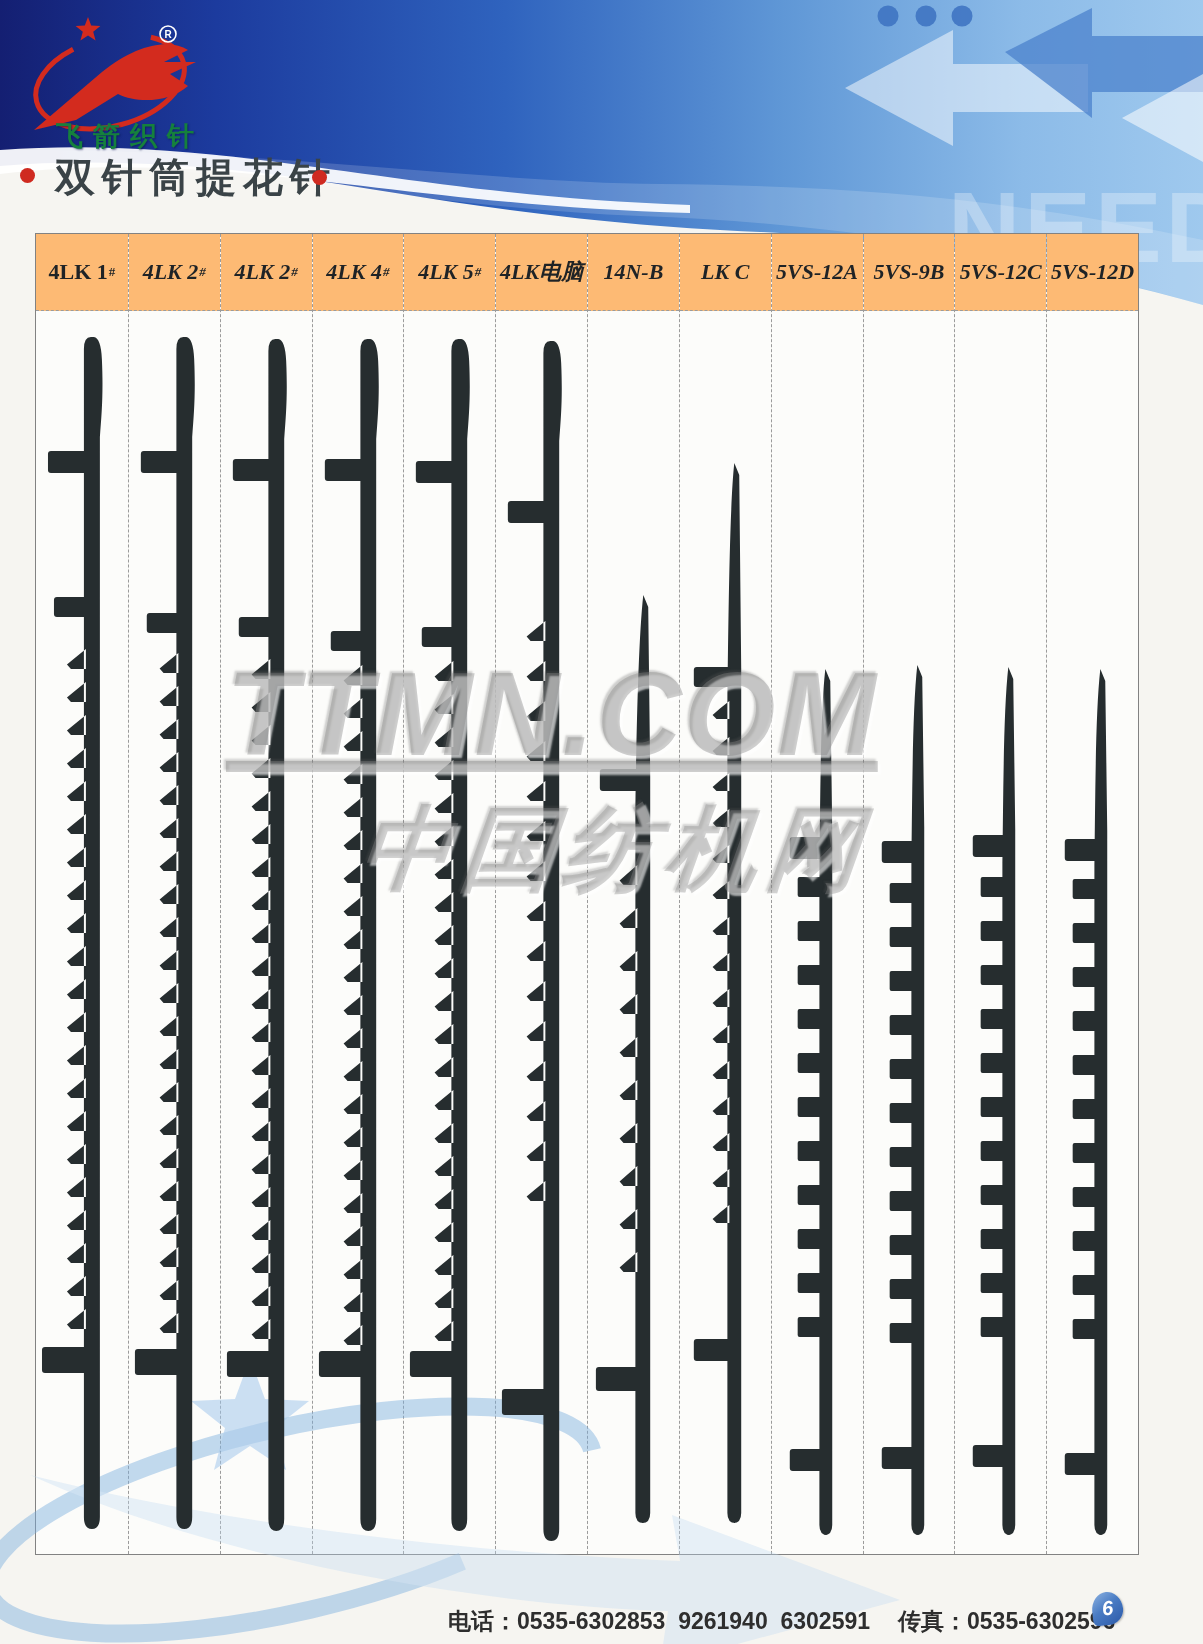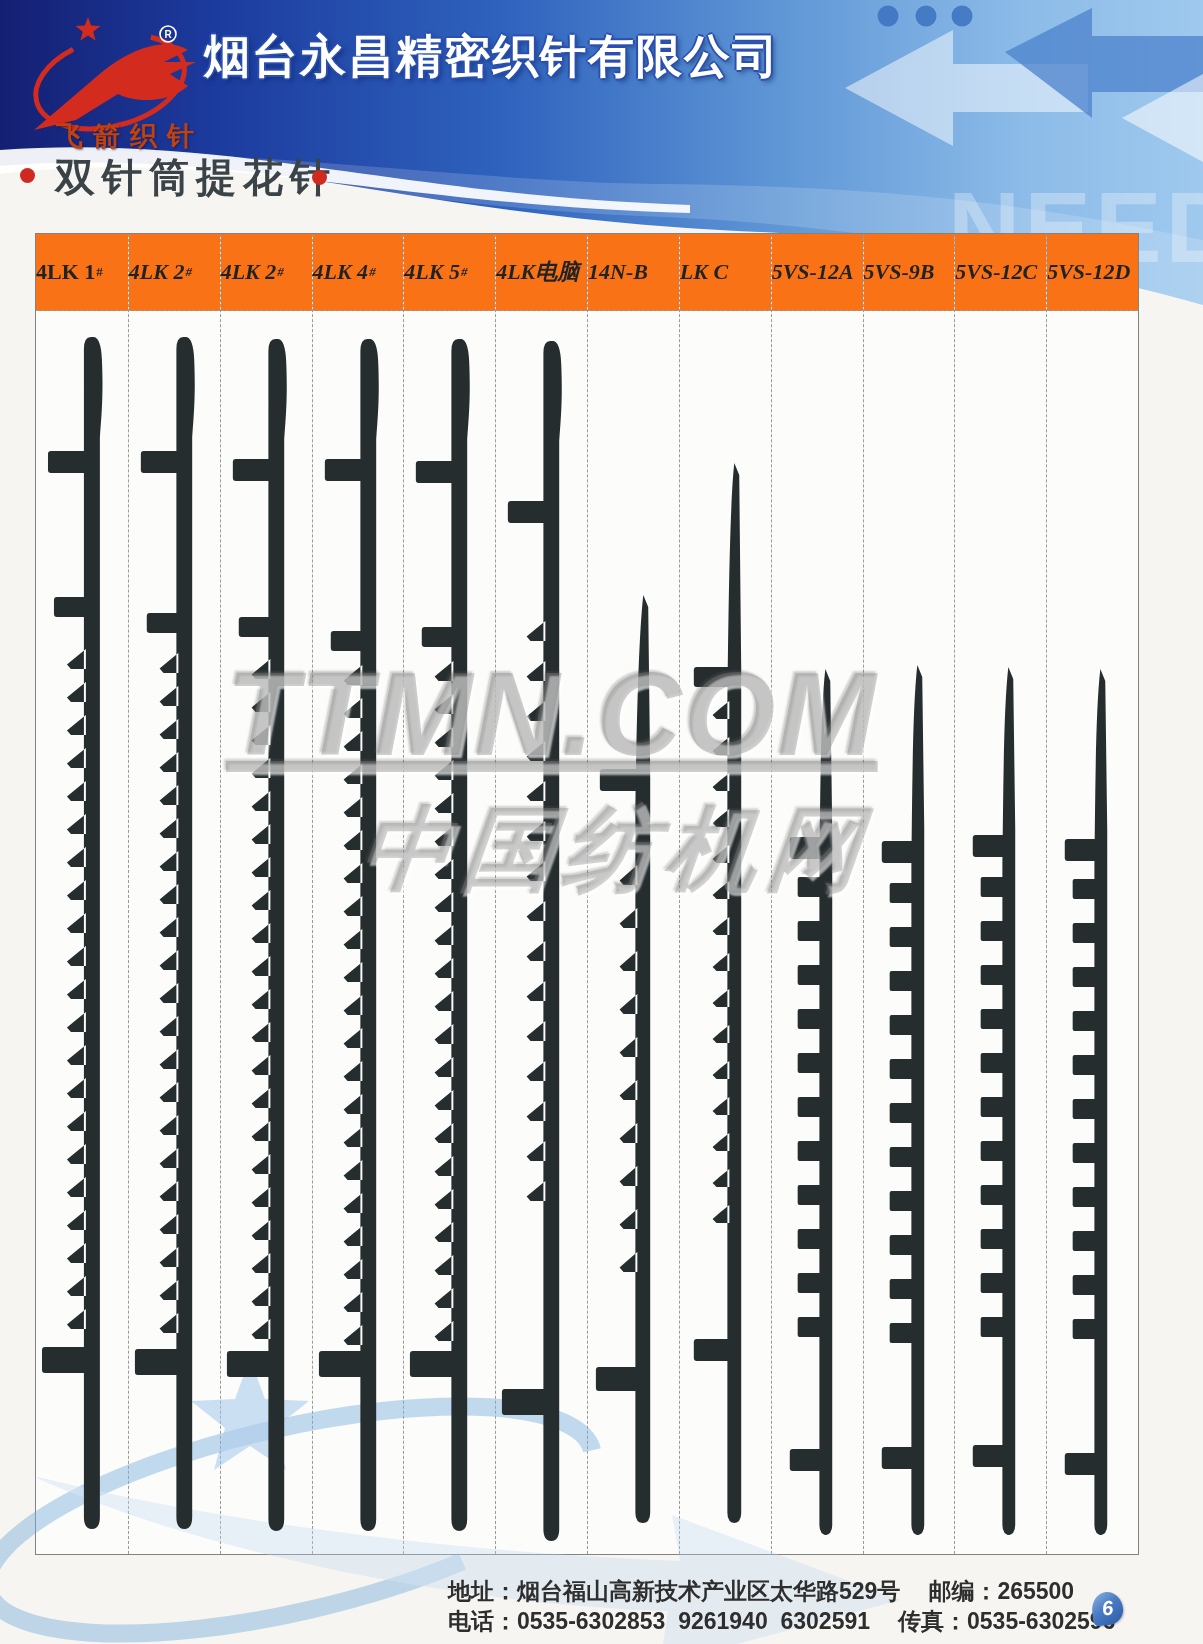--- a/index.html
+++ b/index.html
@@ -1,38 +1,38 @@
 <!DOCTYPE html>
 <html><head>
 <meta charset="utf-8">
 <style>
   html,body{margin:0;padding:0;background:#e8e8e6;}
   .page{position:relative;width:1203px;height:1644px;background:#f6f5f1;overflow:hidden;
         font-family:"Liberation Sans",sans-serif;}
   
   .header-art{position:absolute;left:0;top:0;width:1203px;height:330px;overflow:hidden;}
-  .brand-text{position:absolute;left:56px;top:118px;font-size:27px;font-weight:900;color:#c2410c;
+  .brand-text{position:absolute;left:56px;top:118px;font-size:27px;font-weight:900;color:#15803d;
               letter-spacing:10px;text-shadow:1px 1px 2px rgba(10,20,80,.6);}
   .company-cn{position:absolute;left:204px;top:26px;font-size:46px;font-weight:900;color:#fff;
               letter-spacing:2px;white-space:nowrap;
               text-shadow:2px 0 0 #2a4fae,-2px 0 0 #2a4fae,0 2px 0 #2a4fae,0 -2px 0 #2a4fae,3px 3px 5px rgba(10,30,90,.55);}
   .company-en{position:absolute;left:207px;top:98px;font-size:20px;font-weight:700;color:#eef4ff;
               letter-spacing:.4px;white-space:nowrap;text-shadow:1.5px 1.5px 2px rgba(15,45,120,.75);}
   
   .sec-title{position:absolute;left:55px;top:150px;z-index:2;font-size:40px;font-weight:900;
              color:#3a4347;letter-spacing:7px;white-space:nowrap;}
   .dot{position:absolute;width:15px;height:15px;border-radius:50%;background:#cf2a20;z-index:2;}
   .dot-l{left:20px;top:168px;} .dot-r{left:312px;top:170px;}
   
   .ntable{position:absolute;left:35px;top:233px;width:1102px;height:1320px;
           border:1.5px solid #828282;display:grid;grid-template-columns:repeat(12,1fr);}
   .col{min-width:0;}
   .col + .col{border-left:1px dashed #9b9b9b;font-style:italic;}
-  .col-head{height:77px;box-sizing:border-box;border-bottom:1px dashed #9b9b9b;background:#f97316;
-            display:flex;align-items:center;
+  .col-head{height:77px;box-sizing:border-box;border-bottom:1px dashed #9b9b9b;background:#fdba74;
+            display:flex;align-items:center;justify-content:center;
             font-family:"Liberation Serif",serif;font-weight:700;font-size:22px;color:#1f2326;white-space:nowrap;}
   .col-head sup{font-size:13px;line-height:0;margin-left:1px;}
   .col-body{position:relative;height:1243px;background:#fcfcfa;}
   .needle{position:absolute;left:0;top:0;width:100%;height:1243px;z-index:5;}
   
   .blue-wm{position:absolute;left:-40px;top:1365px;z-index:3;opacity:.6;pointer-events:none;}
   .tt-wm{position:absolute;left:226px;top:646px;z-index:6;pointer-events:none;white-space:nowrap;
          font:italic 900 118px "Liberation Sans",sans-serif;letter-spacing:2px;
          color:rgba(135,135,135,.40);
          text-shadow:3px 3px 2px rgba(255,255,255,.65),-2px -2px 2px rgba(90,90,90,.28);text-decoration:underline;}
@@ -85,21 +85,20 @@
 
       <g transform="translate(18,4)">
         <ellipse cx="92" cy="78" rx="76" ry="44" transform="rotate(-15 92 78)" fill="none" stroke="#d32b1e" stroke-width="5" stroke-dasharray="300 80" stroke-dashoffset="40"></ellipse>
         <path fill="#d32b1e" d="M16,126 L84,68 C118,40 152,34 170,46 L146,58 L178,58 L152,70 L170,82 C152,98 120,100 100,90 L58,116 Z"></path>
         <polygon fill="#d32b1e" points="70,13 73.2,21.6 82.4,22 75.2,27.7 77.6,36.5 70,31.5 62.4,36.5 64.8,27.7 57.6,22 66.8,21.6"></polygon>
         <circle cx="150" cy="30" r="8" fill="none" stroke="#ffffff" stroke-width="1.6"></circle>
         <text x="150" y="34" font-family="Liberation Sans, sans-serif" font-size="10" font-weight="bold" fill="#ffffff" text-anchor="middle">R</text>
       </g>
     </svg>
     <div class="brand-text">飞箭织针</div>
-    <div class="company-cn">烟台永昌精密织针有限公司</div>
   </div>
 
   <span class="dot dot-l"></span>
   <div class="sec-title">双针筒提花针</div>
   <span class="dot dot-r"></span>
 
   <div class="ntable">
       <div class="col">
         <div class="col-head">
           <span>4LK 1</span>
@@ -229,19 +228,18 @@
 
   <svg class="blue-wm" width="1000" height="290" viewBox="0 0 1000 290">
     <polygon fill="#9dc4ec" opacity=".85" points="290,-7 305,34 349,36 315,63 326,105 290,81 254,105 265,63 231,36 275,34"></polygon>
     <ellipse cx="330" cy="155" rx="310" ry="92" transform="rotate(-13 330 155)" fill="none" stroke="#79aede" stroke-width="18" stroke-dasharray="1400 500" stroke-dashoffset="-180" opacity=".75"></ellipse>
     <path fill="#bcd7f0" opacity=".55" d="M70,110 C300,168 560,190 720,196 L712,150 L940,235 L700,300 L708,246 C520,240 260,196 70,110 Z"></path>
   </svg>
 
   <div class="tt-wm">TTMN.COM</div>
   <div class="cn-wm">中国纺机网</div>
 
-  <div class="f-line f-line1"><span>地址：</span><span>烟台福山高新技术产业区太华路529号</span><span class="f-gap"></span><span>邮编：</span><span>265500</span></div>
   <div class="f-line f-line2"><span>电话：</span><span>0535-6302853  9261940  6302591</span><span class="f-gap"></span><span>传真：</span><span>0535-6302596</span></div>
   <div class="page-badge">
       <span>6</span>
     </div>
 
 </div>
 
 </body></html>

